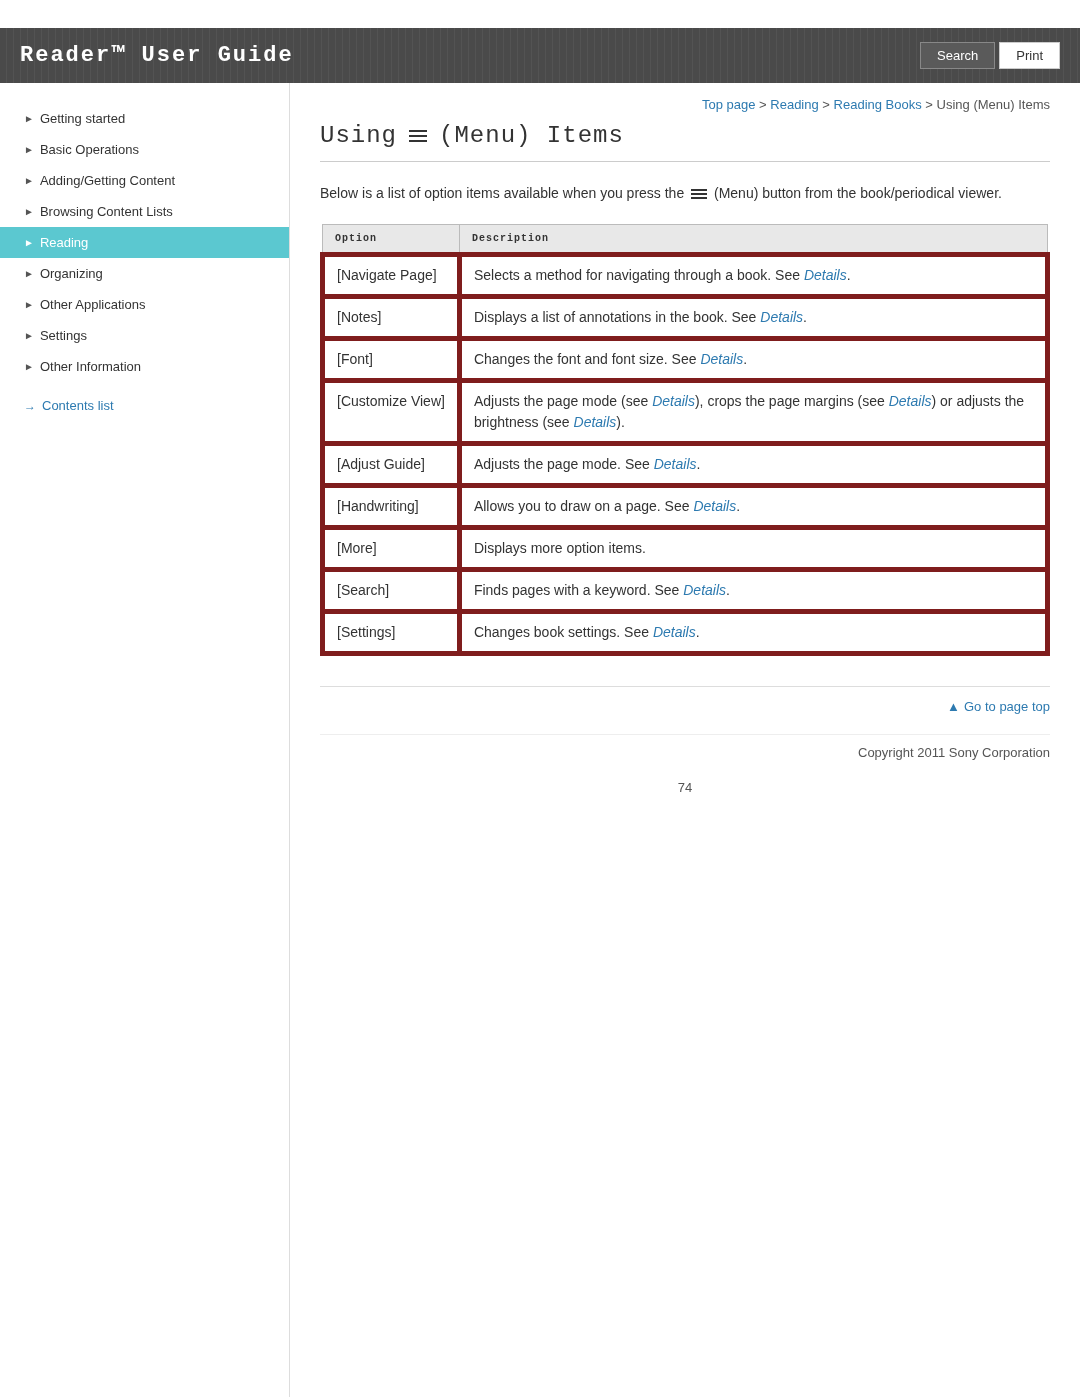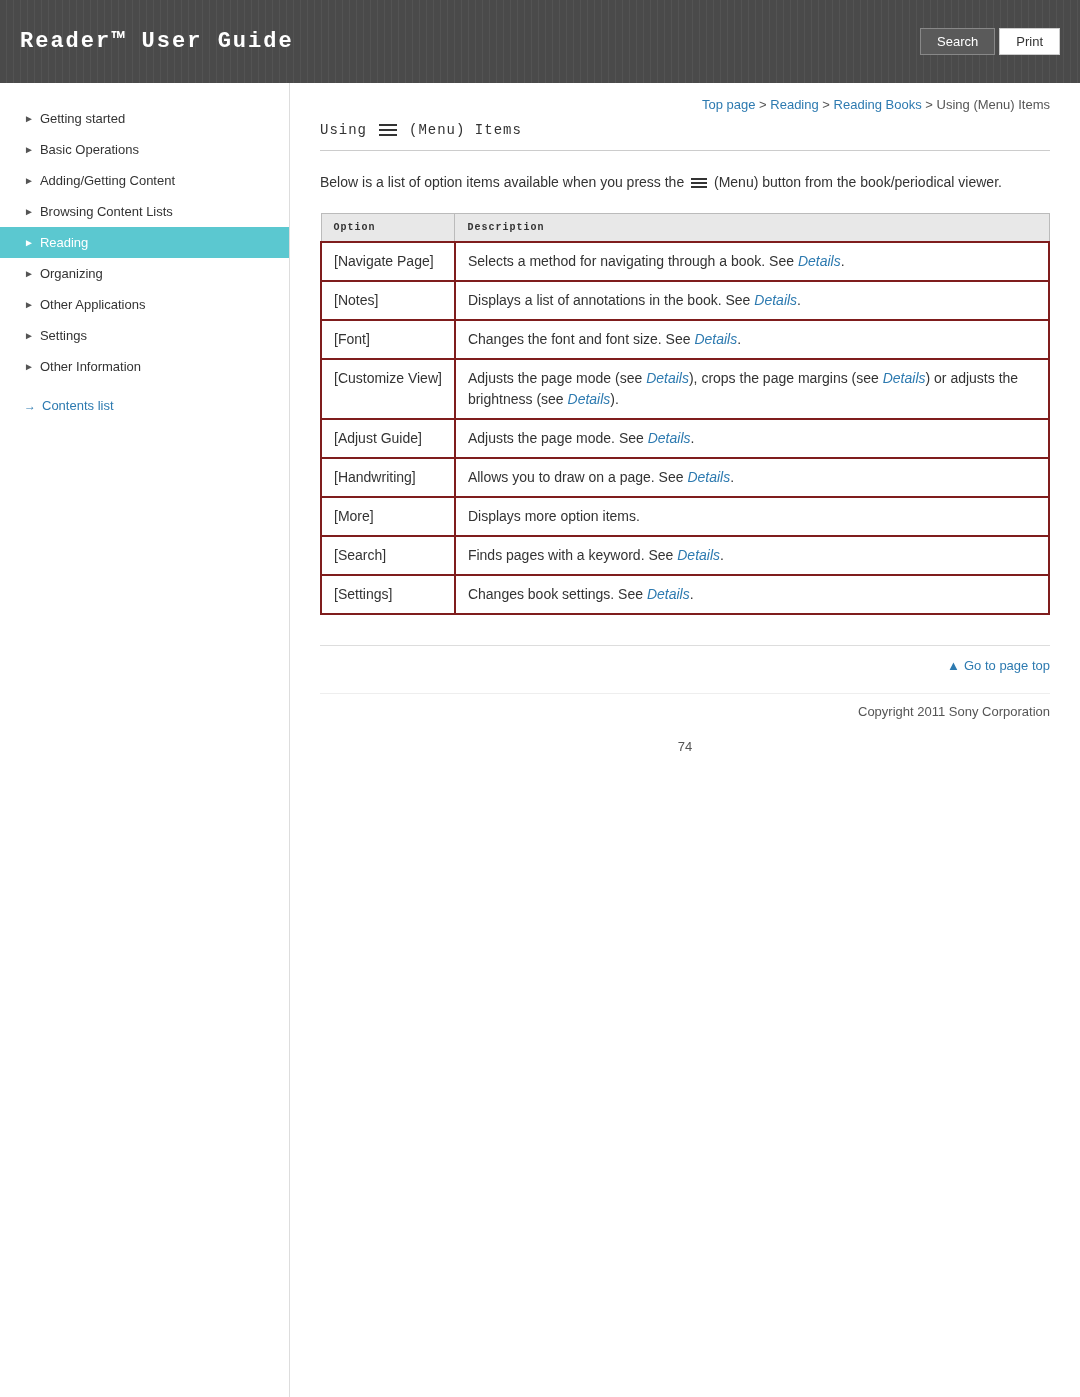--- a/index.html
+++ b/index.html
@@ -15,24 +15,25 @@
     
     .header {
       background: #4a4a4a;
       background-image: repeating-linear-gradient(
         90deg,
         transparent,
         transparent 6px,
         rgba(255,255,255,0.05) 6px,
         rgba(255,255,255,0.05) 7px
       );
-      padding: 28px 20px;
+      padding: 14px 20px;
       display: flex;
       align-items: center;
       justify-content: space-between;
+      margin-top: 28px;
     }
     .header-title {
       color: #fff;
       font-size: 22px;
       font-family: 'Courier New', monospace;
       letter-spacing: 2px;
       font-weight: bold;
     }
     .header-buttons {
       display: flex;
@@ -111,21 +112,21 @@
       text-align: right;
     }
     .breadcrumb a {
       color: #2d7ab0;
       text-decoration: none;
     }
     .breadcrumb span { color: #555; }
 
     
     .page-title {
-      font-size: 14px;
+      font-size: 24px;
       font-weight: normal;
       font-family: 'Courier New', monospace;
       letter-spacing: 1px;
       border-bottom: 1px solid #ccc;
       padding-bottom: 12px;
       margin-bottom: 20px;
       display: flex;
       align-items: center;
       gap: 8px;
     }
@@ -173,21 +174,21 @@
     .content-table th {
       background: #e8e8e8;
       border: 1px solid #bbb;
       padding: 8px 12px;
       text-align: left;
       font-family: 'Courier New', monospace;
       font-size: 10px;
       letter-spacing: 1px;
     }
     .content-table td {
-      border: 2px solid #7f1d1d;
+      border: 5px solid #7f1d1d;
       padding: 8px 12px;
       vertical-align: top;
       line-height: 1.5;
     }
     .content-table td:first-child {
       white-space: nowrap;
       width: 120px;
     }
     .detail-link {
       color: #2d7ab0;

